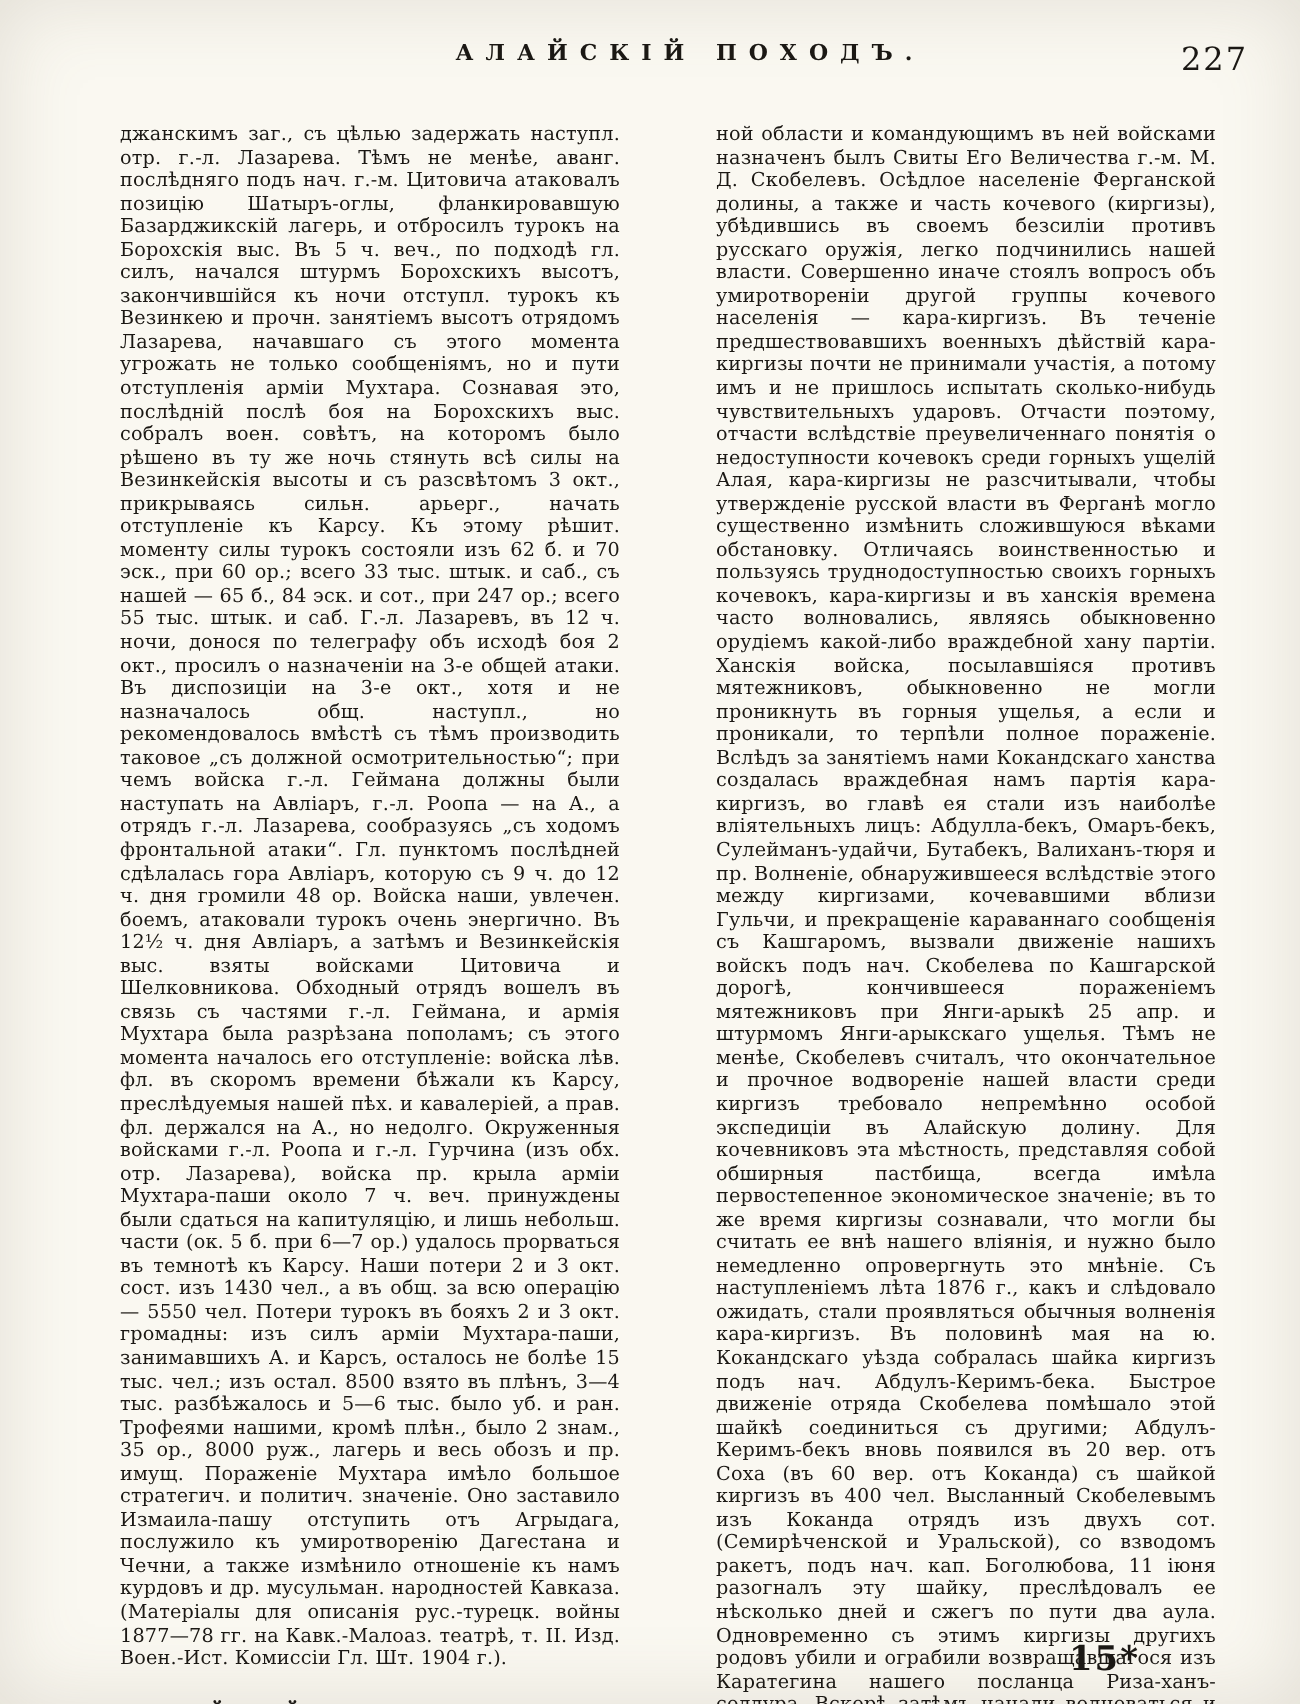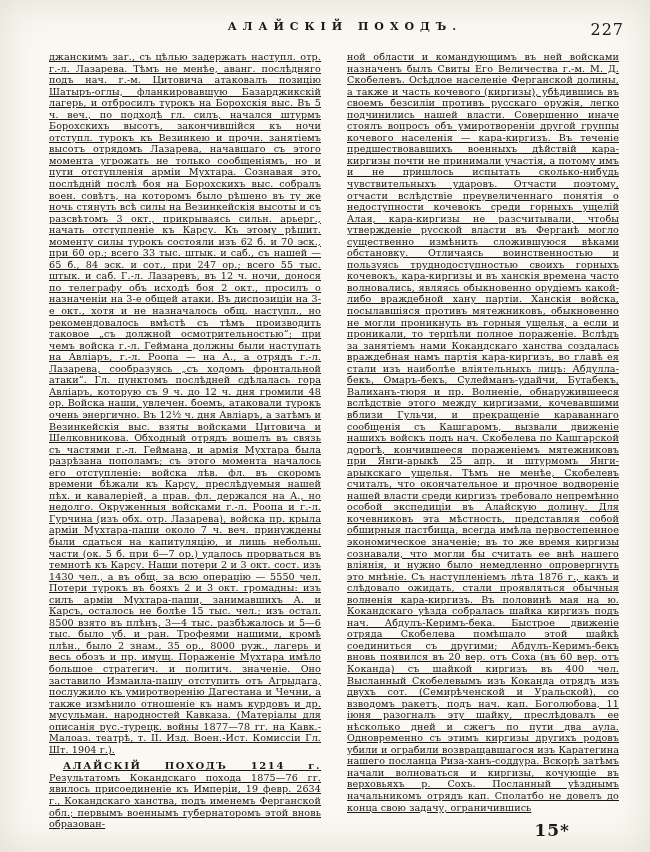--- a/index.html
+++ b/index.html
@@ -39,21 +39,21 @@
     gap: 16px;
     padding: 8px 26px 0 44px;
   }
   .col {
     width: 282px;
     font-size: 9.6px;
     line-height: 11.55px;
     text-align: justify;
     letter-spacing: 0.1px;
   }
-  .col p { margin: 5px; text-decoration: underline; }
+  .col p { margin: 16px; }
   p.indent { text-indent: 14px; }
   .article-heading {
     font-weight: bold;
     font-size: 10px;
     letter-spacing: 1.6px;
   }
   .signature-mark {
     position: absolute;
     bottom: 12px;
     right: 80px;

